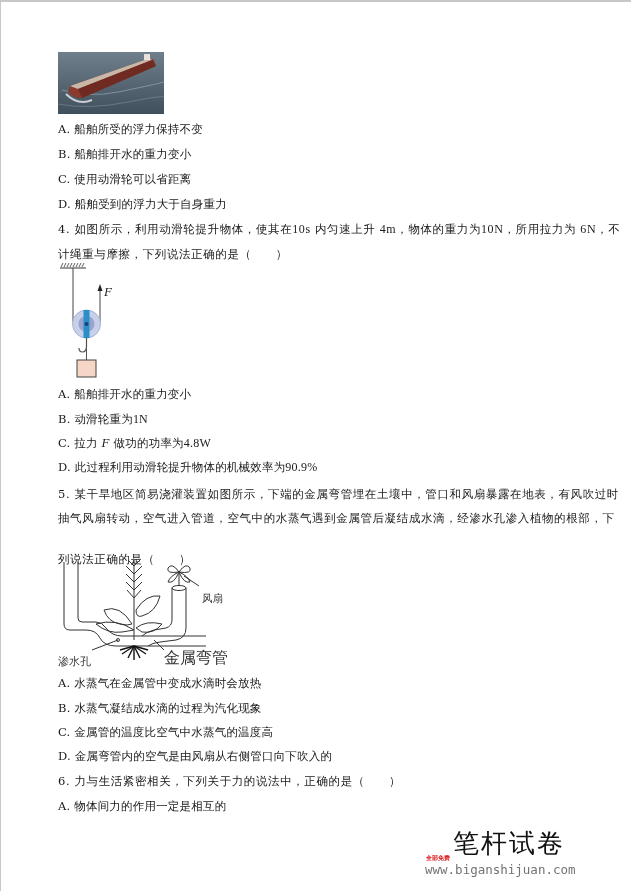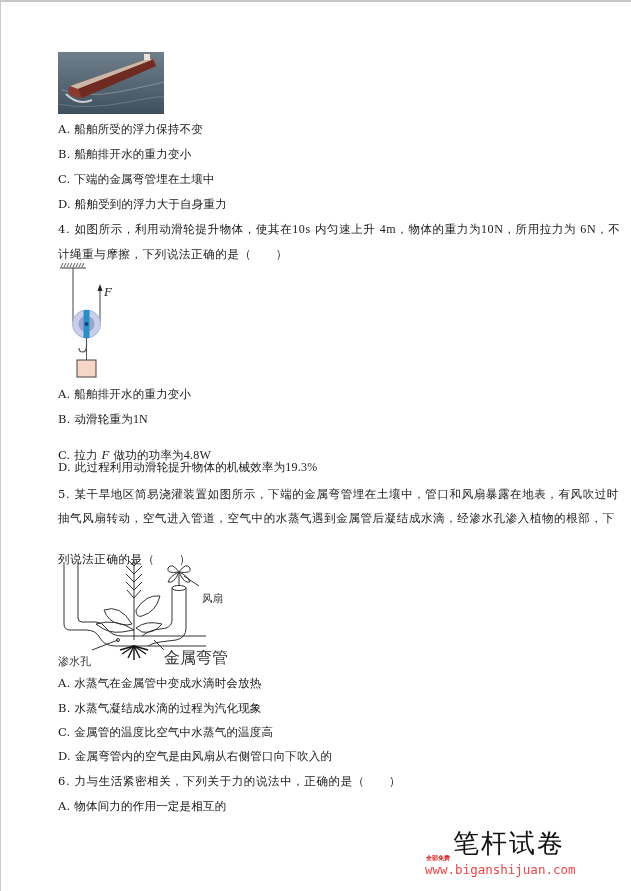--- a/index.html
+++ b/index.html
@@ -27,21 +27,21 @@
   .logo-title {
     position: absolute; left: 28px; top: 0; font-family: "DejaVu Sans", sans-serif;
     font-size: 26px; font-weight: normal; color: #111; letter-spacing: 2px;
   }
   .logo-tag {
     position: absolute; left: 1px; top: 28px; font-family: "DejaVu Sans", sans-serif;
     font-size: 6px; color: #d22; font-weight: bold;
   }
   .logo-url {
     position: absolute; left: 0; top: 36px; font-family: "DejaVu Sans Mono", "Liberation Mono", monospace;
-    font-size: 12.5px; color: #ef4444; letter-spacing: 0px;
+    font-size: 12.5px; color: #737373; letter-spacing: 0px;
   }
 </style>
 </head>
 <body>
 
 <div class="frame-top"></div>
 <div class="frame-left"></div>
 
 <div class="ship">
   <svg width="106" height="62" viewBox="0 0 106 62">
@@ -65,21 +65,21 @@
 <div class="line" style="top:122px">
   <span>A.</span>
   <span>船舶所受的浮力保持不变</span>
 </div>
 <div class="line" style="top:147px">
   <span>B.</span>
   <span>船舶排开水的重力变小</span>
 </div>
 <div class="line" style="top:172px">
   <span>C.</span>
-  <span>下端的金属弯管埋在土壤中</span>
+  <span>使用动滑轮可以省距离</span>
 </div>
 <div class="line" style="top:197px">
   <span>D.</span>
   <span>船舶受到的浮力大于自身重力</span>
 </div>
 
 <div class="line wide" style="top:222px">
   <span>4. 如图所示，利用动滑轮提升物体，使其在</span><span class="num">10s</span><span> 内匀速上升 </span><span class="num">4m</span><span>，物体的重力为</span><span class="num">10N</span><span>，所用拉力为 </span><span class="num">6N</span><span>，不</span>
 </div>
 <div class="line wide" style="top:247px">
@@ -119,27 +119,27 @@
 </div>
 
 <div class="line" style="top:387px">
   <span>A.</span>
   <span>船舶排开水的重力变小</span>
 </div>
 <div class="line" style="top:412px">
   <span>B.</span>
   <span>动滑轮重为</span><span class="num">1N</span>
 </div>
-<div class="line" style="top:448px">
+<div class="line" style="top:436px">
   <span>C.</span>
   <span>拉力 </span><span class="italic">F</span><span> 做功的功率为</span><span class="num">4.8W</span>
 </div>
 <div class="line" style="top:460px">
   <span>D.</span>
-  <span>此过程利用动滑轮提升物体的机械效率为</span><span class="num">19.3%</span>
+  <span>此过程利用动滑轮提升物体的机械效率为</span><span class="num">90.9%</span>
 </div>
 
 <div class="line wide" style="top:487px">
   <span>5. 某干旱地区简易浇灌装置如图所示，下端的金属弯管埋在土壤中，管口和风扇暴露在地表，有风吹过时</span>
 </div>
 <div class="line wide" style="top:511px">
   <span>抽气风扇转动，空气进入管道，空气中的水蒸气遇到金属管后凝结成水滴，经渗水孔渗入植物的根部，下</span>
 </div>
 <div class="line wide" style="top:552px">
   <span>列说法正确的是（　　）</span>

